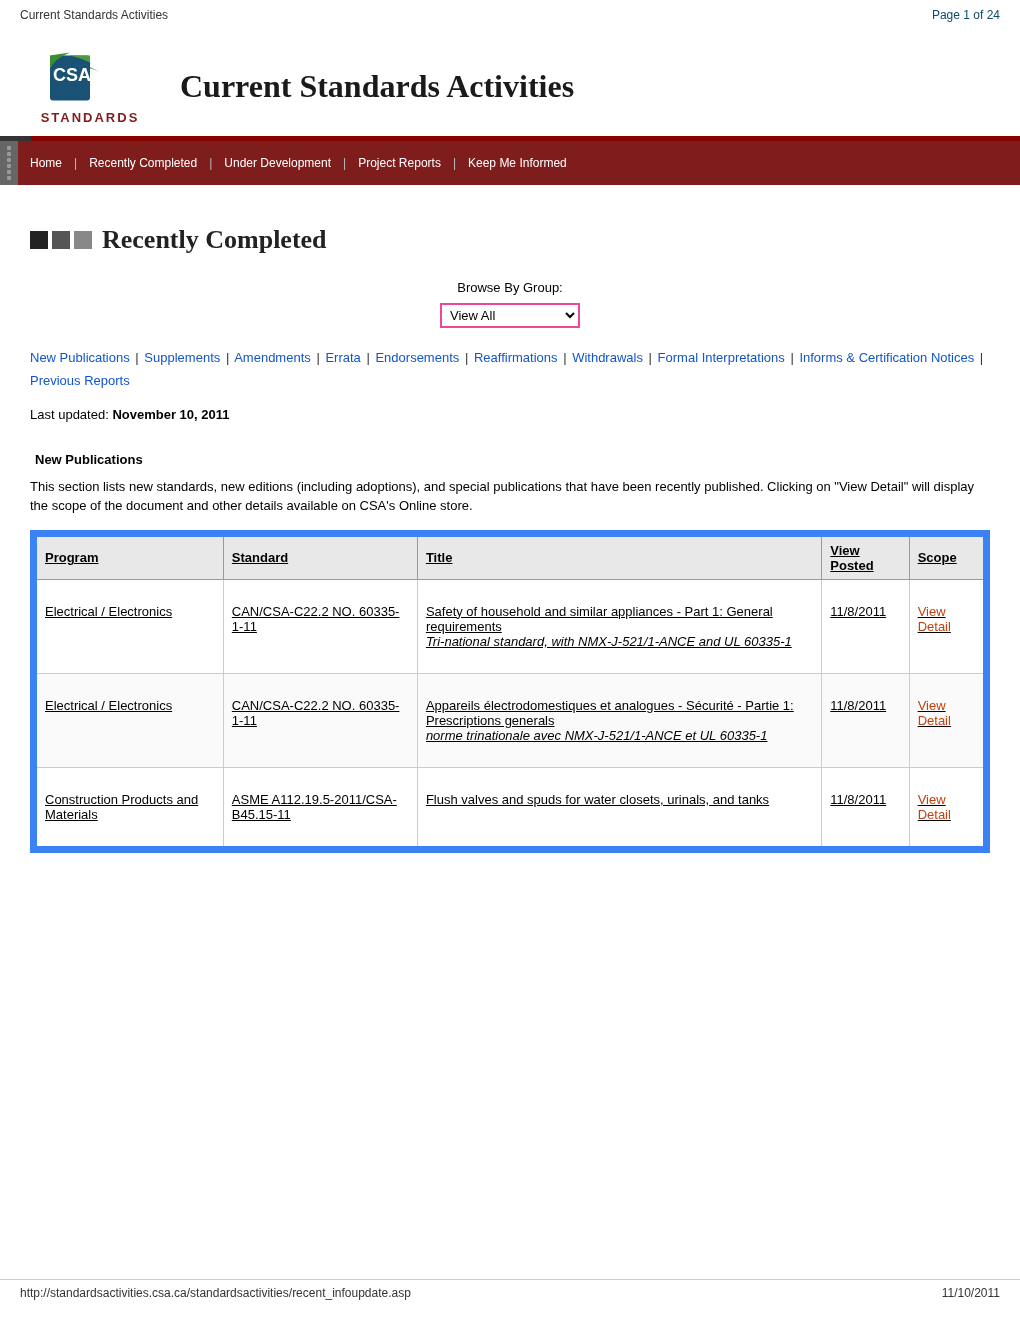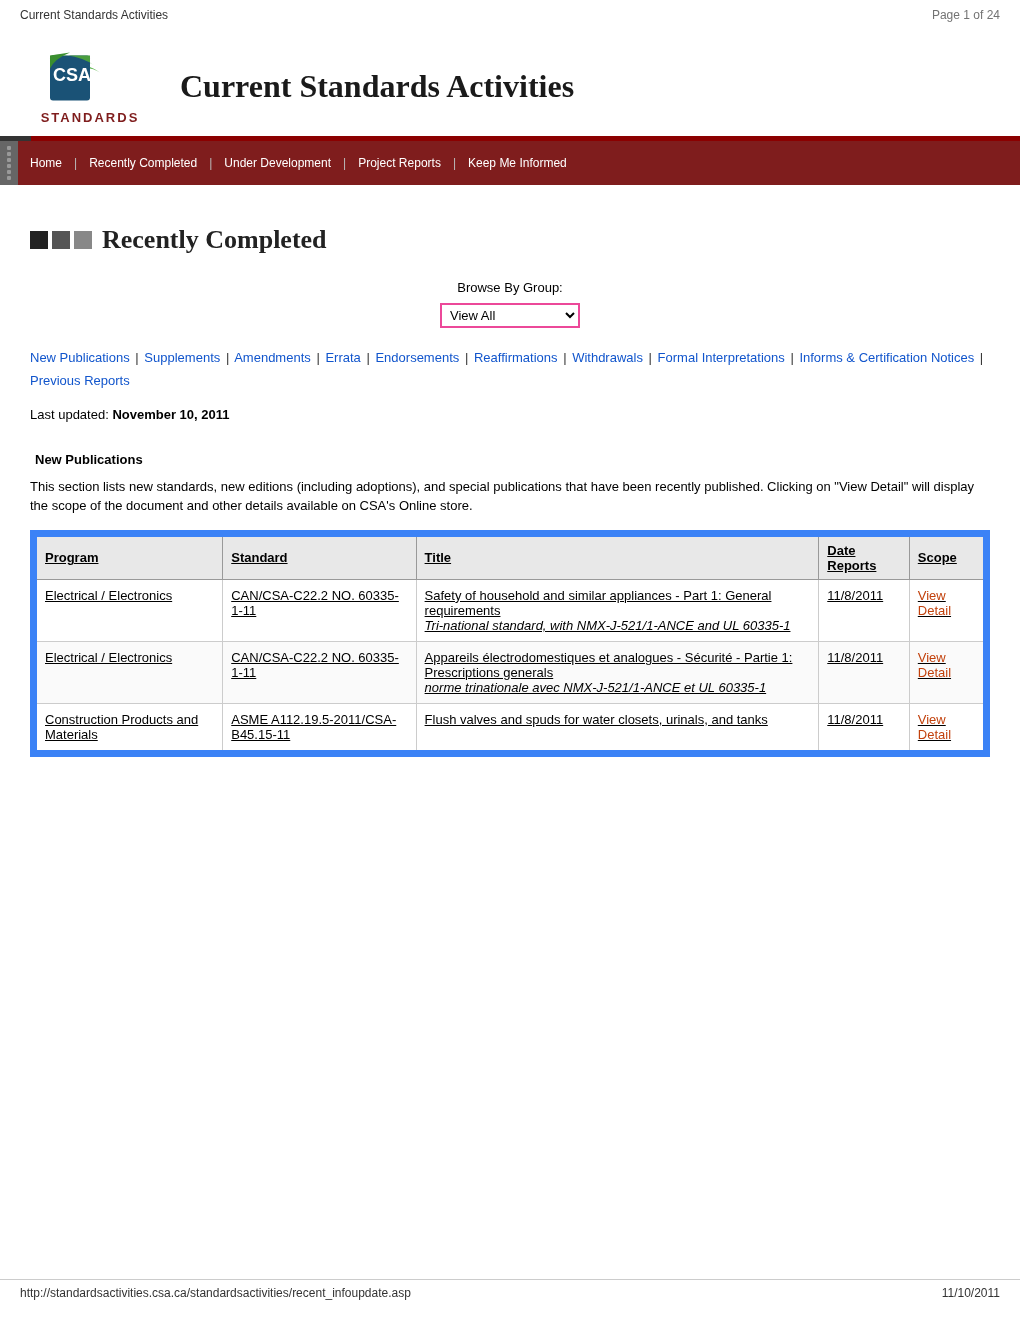--- a/index.html
+++ b/index.html
@@ -20,21 +20,21 @@
       align-items: center;
       padding: 8px 20px 4px 20px;
       border-bottom: none;
     }
     .page-header-title {
       font-size: 12px;
       color: #333;
     }
     .page-header-page {
       font-size: 12px;
-      color: #737373;
+      color: #0c4a6e;
     }
 
     
     .logo-area {
       display: flex;
       align-items: center;
       padding: 20px 30px 10px 30px;
       gap: 20px;
     }
     .logo-box {
@@ -204,21 +204,21 @@
     }
     .data-table th {
       background: #e8e8e8;
       border: 1px solid #999;
       padding: 6px 8px;
       text-align: left;
       font-weight: bold;
     }
     .data-table td {
       border: 1px solid #ccc;
-      padding: 8px 8px;
+      padding: 24px 8px;
       vertical-align: top;
     }
     .data-table tr:nth-child(even) td {
       background: #fafafa;
     }
     .view-detail-link {
       color: #c2410c;
       text-decoration: none;
       font-size: 13px;
     }
@@ -342,21 +342,21 @@
 
   <div class="section-label">New Publications</div>
   <p class="section-desc">This section lists new standards, new editions (including adoptions), and special publications that have been recently published. Clicking on "View Detail" will display the scope of the document and other details available on CSA's Online store.</p>
 
   <table class="data-table">
     <thead>
       <tr>
         <th>Program</th>
         <th>Standard</th>
         <th>Title</th>
-        <th>Date Reports</th>
+        <th>View Posted</th>
         <th>Scope</th>
       </tr>
     </thead>
     <tbody id="table-body">
     <tr>
           <td>Electrical / Electronics</td>
           <td>CAN/CSA-C22.2 NO. 60335-1-11</td>
           <td>Safety of household and similar appliances - Part 1: General requirements<br><em class="italic-text">Tri-national standard, with NMX-J-521/1-ANCE and UL 60335-1</em></td>
           <td>11/8/2011</td>
           <td><a href="#" class="view-detail-link">View Detail</a></td>

